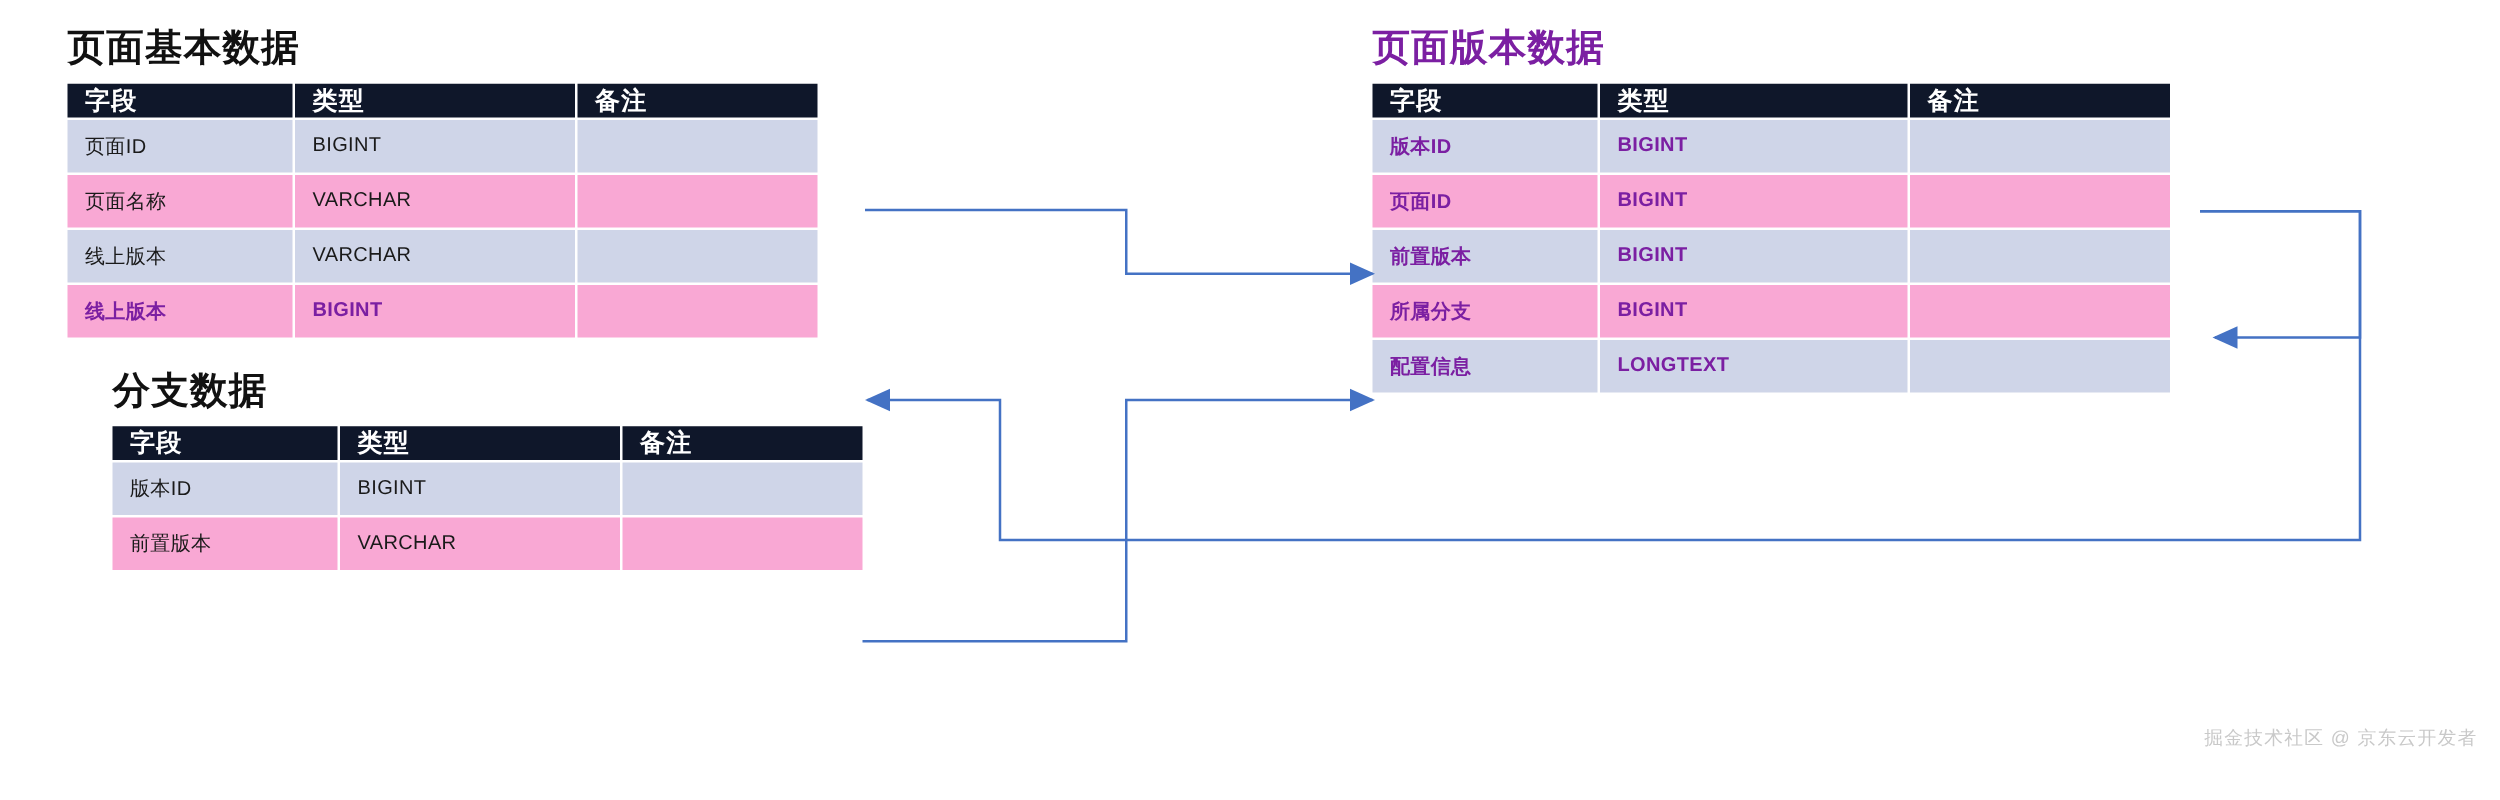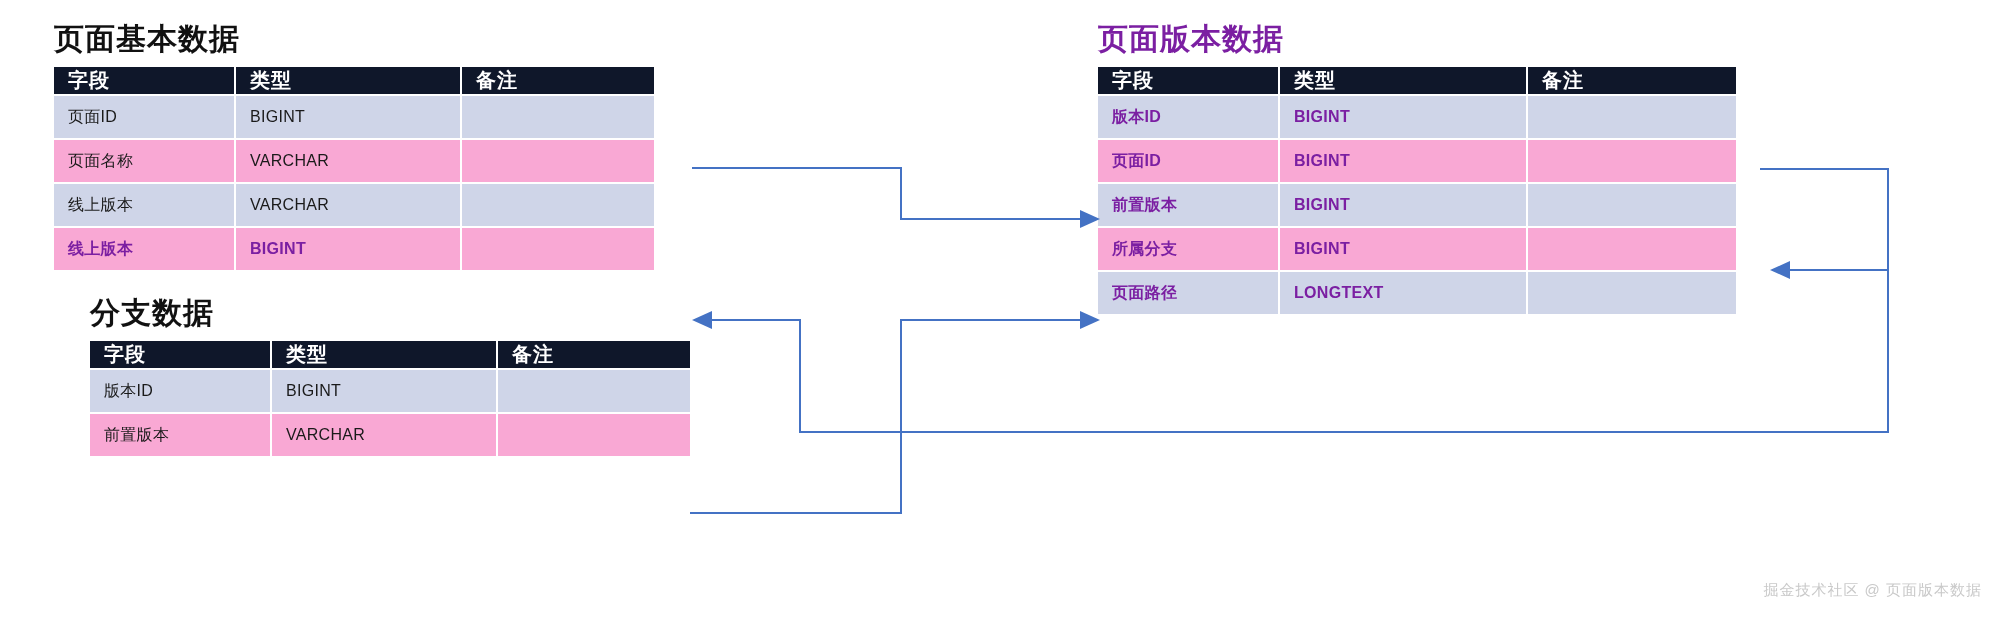--- a/index.html
+++ b/index.html
@@ -143,21 +143,21 @@
           <td class="c-field-r acc">前置版本</td>
           <td class="c-type-r acc">BIGINT</td>
           <td class="c-note-r"></td>
         </tr>
         <tr class="r-even allacc">
           <td class="c-field-r acc">所属分支</td>
           <td class="c-type-r acc">BIGINT</td>
           <td class="c-note-r"></td>
         </tr>
         <tr class="r-odd allacc">
-          <td class="c-field-r acc">页面路径</td>
+          <td class="c-field-r acc">配置信息</td>
           <td class="c-type-r acc">LONGTEXT</td>
           <td class="c-note-r"></td>
         </tr>
       </tbody>
     </table>
   </div>
 
   <svg class="wires" viewBox="0 0 2000 640">
     <defs>
       <marker id="arrR" markerWidth="11" markerHeight="11" refX="9" refY="5.5" orient="auto">
@@ -170,14 +170,14 @@
 
     <path d="M692,168 H901 V219 H1098" fill="none" stroke="#4472C4" stroke-width="2" marker-end="url(#arrR)"></path>
 
     <path d="M1760,169 H1888 V432 H800 V320 H694" fill="none" stroke="#4472C4" stroke-width="2" marker-end="url(#arrL)"></path>
 
     <path d="M690,513 H901 V320 H1098" fill="none" stroke="#4472C4" stroke-width="2" marker-end="url(#arrR)"></path>
 
     <path d="M1760,169 H1888 V270 H1772" fill="none" stroke="#4472C4" stroke-width="2" marker-end="url(#arrL)"></path>
   </svg>
 
-  <div class="watermark">掘金技术社区 @ 页面版本数据</div>
+  <div class="watermark">掘金技术社区 @ 京东云开发者</div>
 </div>
 
 </body></html>

